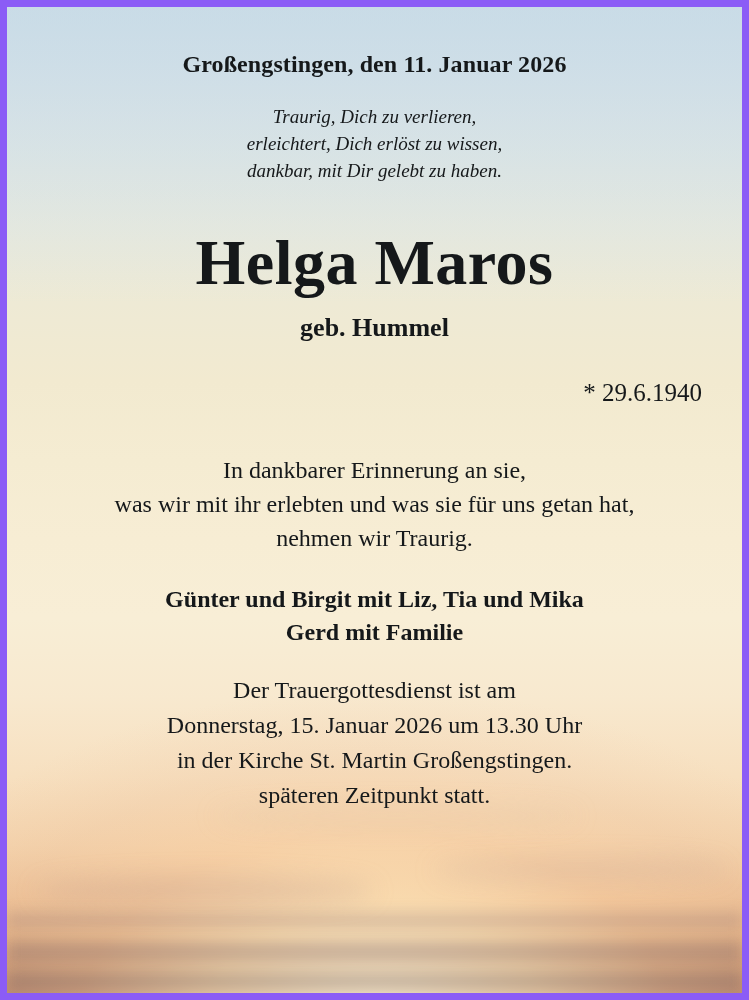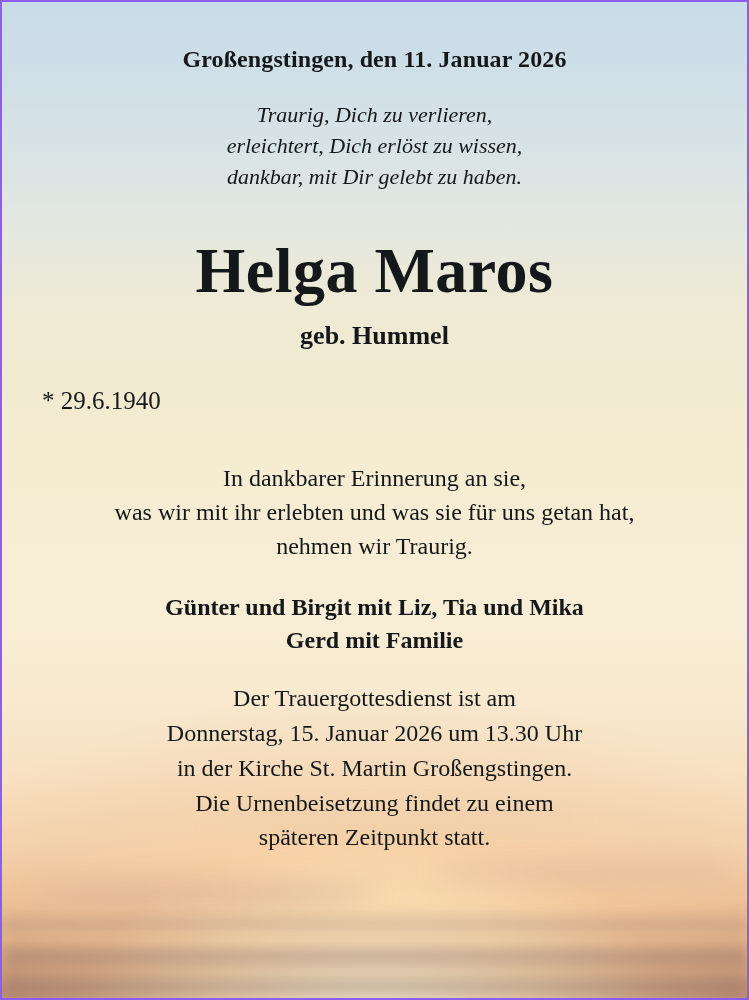--- a/index.html
+++ b/index.html
@@ -12,21 +12,21 @@
     height: 1000px;
     overflow: hidden;
     font-family: "Liberation Serif", serif;
   }
 
   .obituary-card {
     position: relative;
     width: 749px;
     height: 1000px;
     box-sizing: border-box;
-    border: 2px solid #8b5cf6;
+    border: 7px solid #8b5cf6;
     background-color: #84cc16;
     overflow: hidden;
   }
 
   
   .sky-background {
     position: absolute;
     inset: 0;
     background:
       linear-gradient(to bottom,
@@ -97,21 +97,21 @@
 
   .place-date {
     font-size: 24px;
     font-weight: bold;
     letter-spacing: 0.1px;
     margin-bottom: 26px;
   }
 
   .verse {
     font-style: italic;
-    font-size: 22px;
+    font-size: 19px;
     line-height: 1.42;
     margin: 0 auto 46px auto;
     max-width: 430px;
   }
   .verse div { white-space: nowrap; }
 
   .name {
     font-size: 64px;
     line-height: 1;
     letter-spacing: 0.5px;
@@ -123,21 +123,21 @@
   .maiden-name {
     font-size: 26px;
     font-weight: bold;
     margin-bottom: 36px;
   }
 
   .dates {
     font-size: 25px;
     margin-bottom: 46px;
     display: flex;
-    justify-content: space-between;
+    justify-content: flex-end;
     gap: 34px;
   }
   .dates span { white-space: nowrap; }
 
   .memorial {
     font-size: 24px;
     line-height: 1.42;
     margin-bottom: 28px;
   }
   .memorial div { white-space: nowrap; text-align: center; }
@@ -198,18 +198,17 @@
 
     <div class="family">
       <div>Günter und Birgit mit Liz, Tia und Mika</div>
       <div>Gerd mit Familie</div>
     </div>
 
     <div class="service">
       <div>Der Trauergottesdienst ist am</div>
       <div>Donnerstag, 15. Januar 2026 um 13.30 Uhr</div>
       <div>in der Kirche St. Martin Großengstingen.</div>
-      <div>Die Urnenbeisetzung findet zu einem</div>
       <div>späteren Zeitpunkt statt.</div>
     </div>
 
   </div>
 </div>
 
 </body></html>

